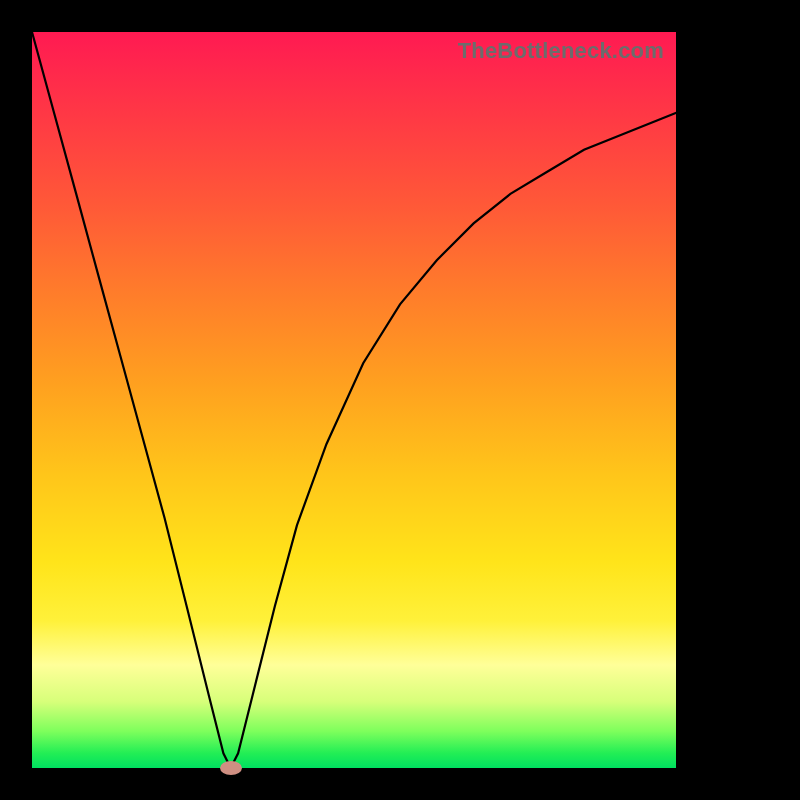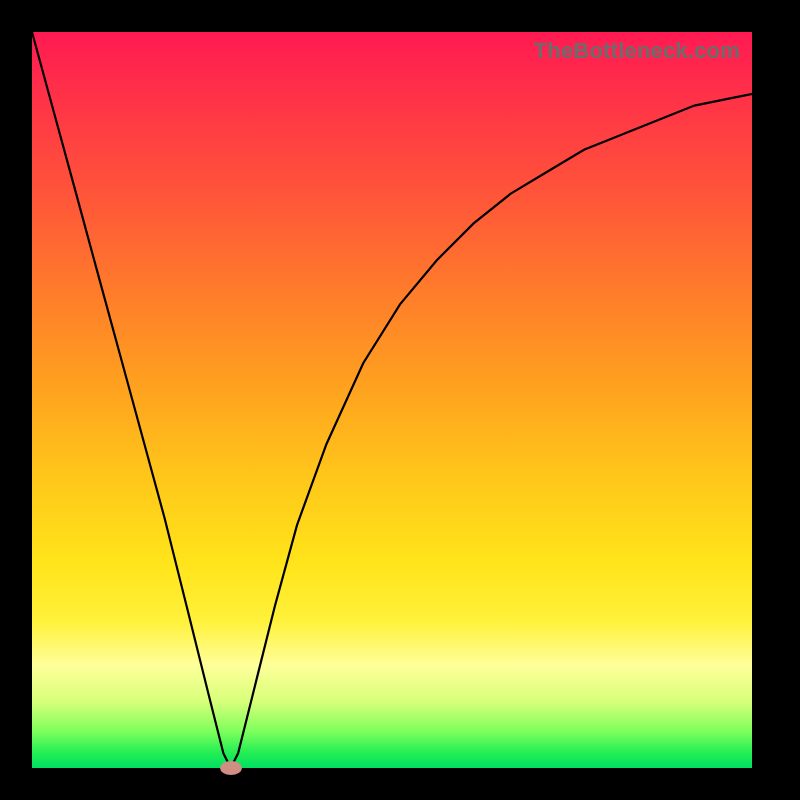--- a/index.html
+++ b/index.html
@@ -14,21 +14,21 @@
   .frame {
     position: relative;
     width: 800px;
     height: 800px;
     background: #000;
   }
   .plot-area {
     position: absolute;
     left: 32px;
     top: 32px;
-    width: 720px;
+    width: 644px;
     height: 736px;
     background: linear-gradient(
       to bottom,
       #ff1a52 0%,
       #ff3a44 12%,
       #ff5a37 24%,
       #ff7e2a 36%,
       #ffa11f 48%,
       #ffc51a 60%,
       #ffe41a 72%,

